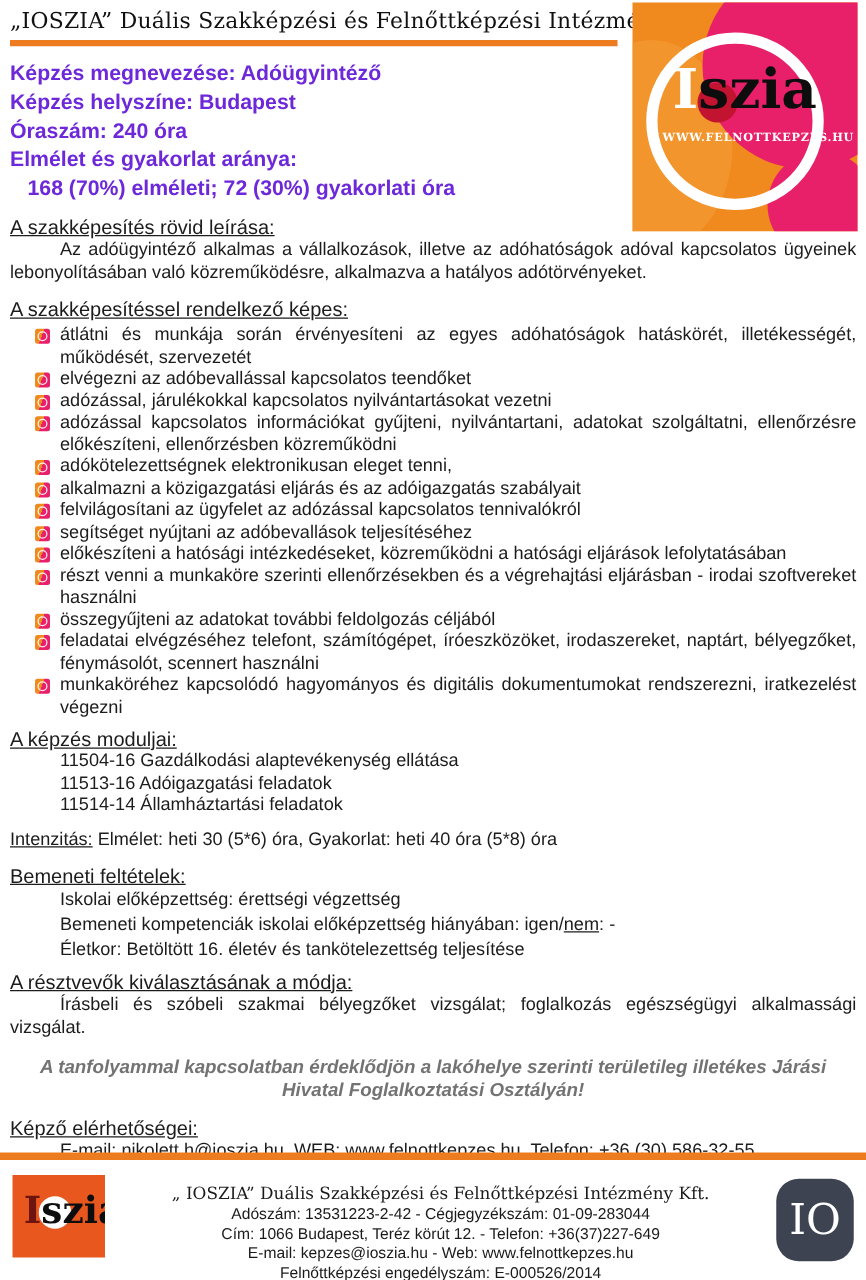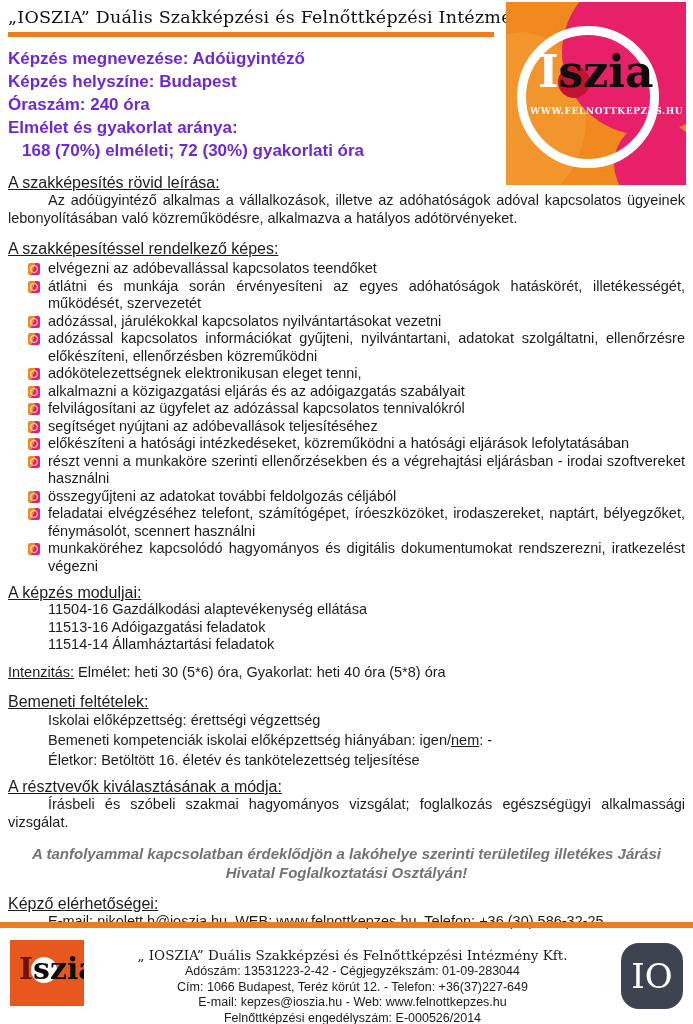--- a/index.html
+++ b/index.html
@@ -128,22 +128,22 @@
       <div>Óraszám: 240 óra</div>
       <div>Elmélet és gyakorlat aránya:</div>
       <div class="indent">168 (70%) elméleti; 72 (30%) gyakorlati óra</div>
     </div>
 
     <div class="section-heading mt-desc">A szakképesítés rövid leírása:</div>
     <p class="para">Az adóügyintéző alkalmas a vállalkozások, illetve az adóhatóságok adóval kapcsolatos ügyeinek lebonyolításában való közreműködésre, alkalmazva a hatályos adótörvényeket.</p>
 
     <div class="section-heading mt-cap">A szakképesítéssel rendelkező képes:</div>
     <ul class="bullets">
+      <li><span class="bullet-icon"></span><span>átlátni és munkája során érvényesíteni az egyes adóhatóságok hatáskörét, illetékességét, működését, szervezetét</span></li>
       <li><span class="bullet-icon"></span><span>elvégezni az adóbevallással kapcsolatos teendőket</span></li>
-      <li><span class="bullet-icon"></span><span>átlátni és munkája során érvényesíteni az egyes adóhatóságok hatáskörét, illetékességét, működését, szervezetét</span></li>
       <li><span class="bullet-icon"></span><span>adózással, járulékokkal kapcsolatos nyilvántartásokat vezetni</span></li>
       <li><span class="bullet-icon"></span><span>adózással kapcsolatos információkat gyűjteni, nyilvántartani, adatokat szolgáltatni, ellenőrzésre előkészíteni, ellenőrzésben közreműködni</span></li>
       <li><span class="bullet-icon"></span><span>adókötelezettségnek elektronikusan eleget tenni,</span></li>
       <li><span class="bullet-icon"></span><span>alkalmazni a közigazgatási eljárás és az adóigazgatás szabályait</span></li>
       <li><span class="bullet-icon"></span><span>felvilágosítani az ügyfelet az adózással kapcsolatos tennivalókról</span></li>
       <li><span class="bullet-icon"></span><span>segítséget nyújtani az adóbevallások teljesítéséhez</span></li>
       <li><span class="bullet-icon"></span><span>előkészíteni a hatósági intézkedéseket, közreműködni a hatósági eljárások lefolytatásában</span></li>
       <li><span class="bullet-icon"></span><span>részt venni a munkaköre szerinti ellenőrzésekben és a végrehajtási eljárásban - irodai szoftvereket használni</span></li>
       <li><span class="bullet-icon"></span><span>összegyűjteni az adatokat további feldolgozás céljából</span></li>
       <li><span class="bullet-icon"></span><span>feladatai elvégzéséhez telefont, számítógépet, íróeszközöket, irodaszereket, naptárt, bélyegzőket, fénymásolót, scennert használni</span></li>
@@ -160,27 +160,27 @@
     </div>
 
     <div class="section-heading mt-entry">Bemeneti feltételek:</div>
     <div class="entry-line">Iskolai előképzettség: érettségi végzettség</div>
     <div class="entry-line">
       <span>Bemeneti kompetenciák iskolai előképzettség hiányában: igen/</span><span class="u">nem</span><span>: -</span>
     </div>
     <div class="entry-line">Életkor: Betöltött 16. életév és tankötelezettség teljesítése</div>
 
     <div class="section-heading mt-sel">A résztvevők kiválasztásának a módja:</div>
-    <p class="para">Írásbeli és szóbeli szakmai hagyományos vizsgálat; foglalkozás egészségügyi alkalmassági vizsgálat.</p>
+    <p class="para">Írásbeli és szóbeli szakmai bélyegzőket vizsgálat; foglalkozás egészségügyi alkalmassági vizsgálat.</p>
 
     <div class="notice">A tanfolyammal kapcsolatban érdeklődjön a lakóhelye szerinti területileg illetékes Járási Hivatal Foglalkoztatási Osztályán!</div>
 
     <div class="section-heading mt-contact">Képző elérhetőségei:</div>
     <div class="contact-line">
-      <span>E-mail: nikolett.h@ioszia.hu, WEB: </span><span class="link">www.felnottkepzes.hu</span><span>, Telefon: +36 (30) 586-32-25</span>
+      <span>E-mail: nikolett.h@ioszia.hu, WEB: </span><span class="link">www.felnottkepzes.hu</span><span>, Telefon: +36 (30) 586-32-55</span>
     </div>
   </div>
 
   <div class="rule-bottom"></div>
   <div class="footer">
     <div class="footer-logo-left">
       <div class="fl-disc"></div>
       <div class="fl-word">
         <span class="fl-i">I</span><span class="fl-szia">szia</span>
       </div>

